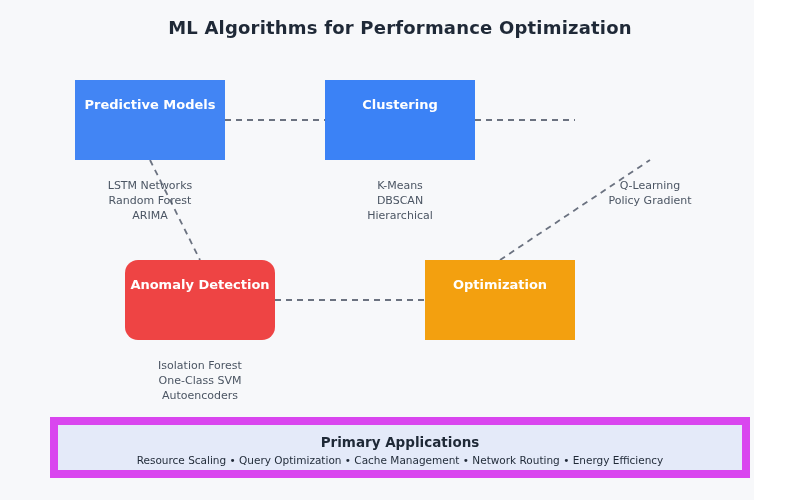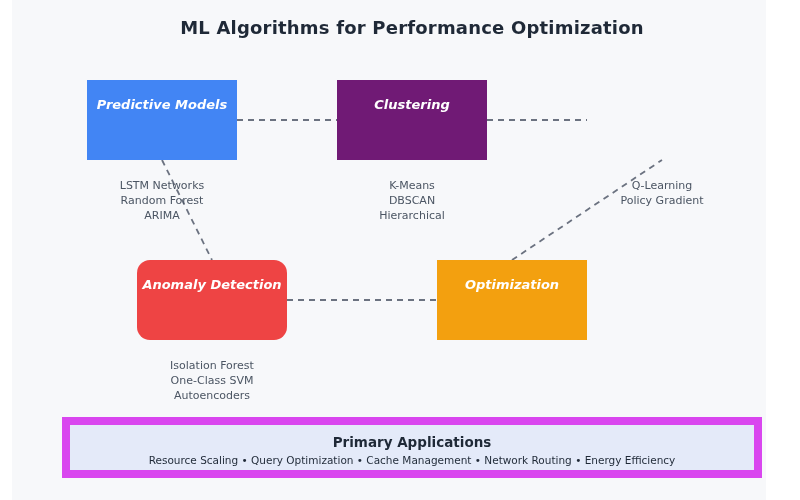--- a/index.html
+++ b/index.html
@@ -8,21 +8,20 @@
     width: 800px;
     height: 500px;
     overflow: hidden;
     font-family: "DejaVu Sans", "Liberation Sans", sans-serif;
   }
   .canvas {
     position: relative;
     width: 754px;
     height: 500px;
     background: #f7f8fa;
-    margin-left: 12px;
   }
   .page-title {
     position: absolute;
     top: 17px;
     left: 0;
     width: 800px;
     margin: 0;
     text-align: center;
     font-size: 18px;
     font-weight: bold;
@@ -37,21 +36,20 @@
   }
   .node-box {
     position: absolute;
     width: 150px;
     height: 80px;
     display: flex;
     justify-content: center;
     align-items: flex-start;
     padding-top: 17px;
     box-sizing: border-box;
-    font-style: italic;
   }
   .node-label {
     color: #ffffff;
     font-size: 13px;
     font-weight: bold;
     white-space: nowrap;
     text-align: center;
   }
   .node-items {
     position: absolute;
@@ -113,21 +111,21 @@
 
   <div id="node-predictive" class="node-box" style="background-color: rgb(66, 133, 244);">
     <span class="node-label">Predictive Models</span>
   </div>
   <div id="items-predictive" class="node-items">
     <span>LSTM Networks</span>
     <span>Random Forest</span>
     <span>ARIMA</span>
   </div>
 
-  <div id="node-clustering" class="node-box" style="background-color: #701a75;">
+  <div id="node-clustering" class="node-box" style="background-color: #3b82f6;">
     <span class="node-label">Clustering</span>
   </div>
   <div id="items-clustering" class="node-items">
     <span>K-Means</span>
     <span>DBSCAN</span>
     <span>Hierarchical</span>
   </div>
 
   <div id="items-reinforce" class="node-items">
     <span>Q-Learning</span>

